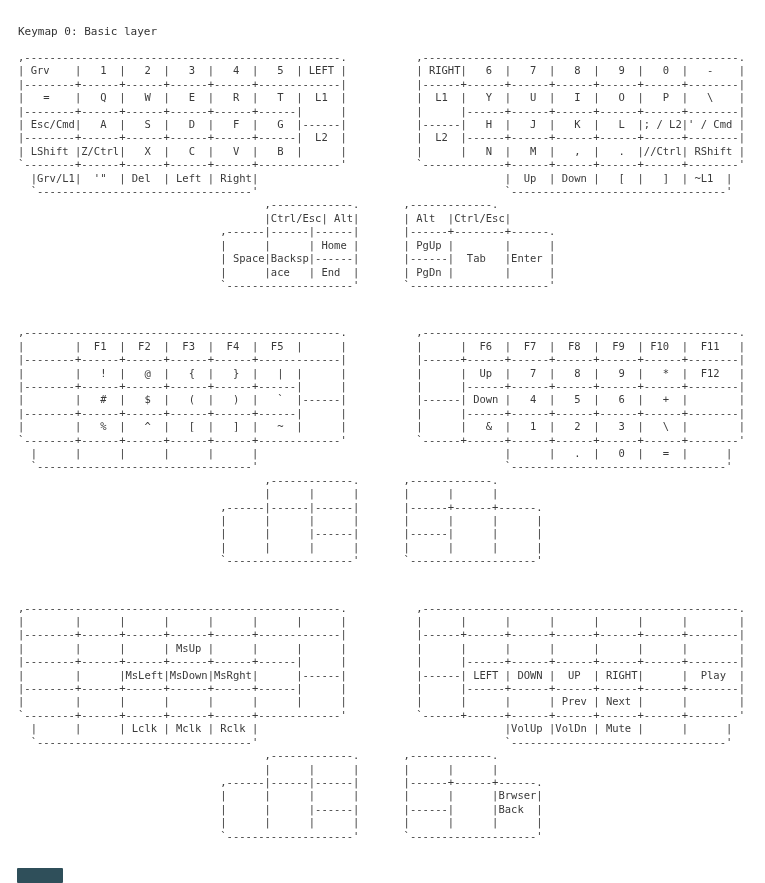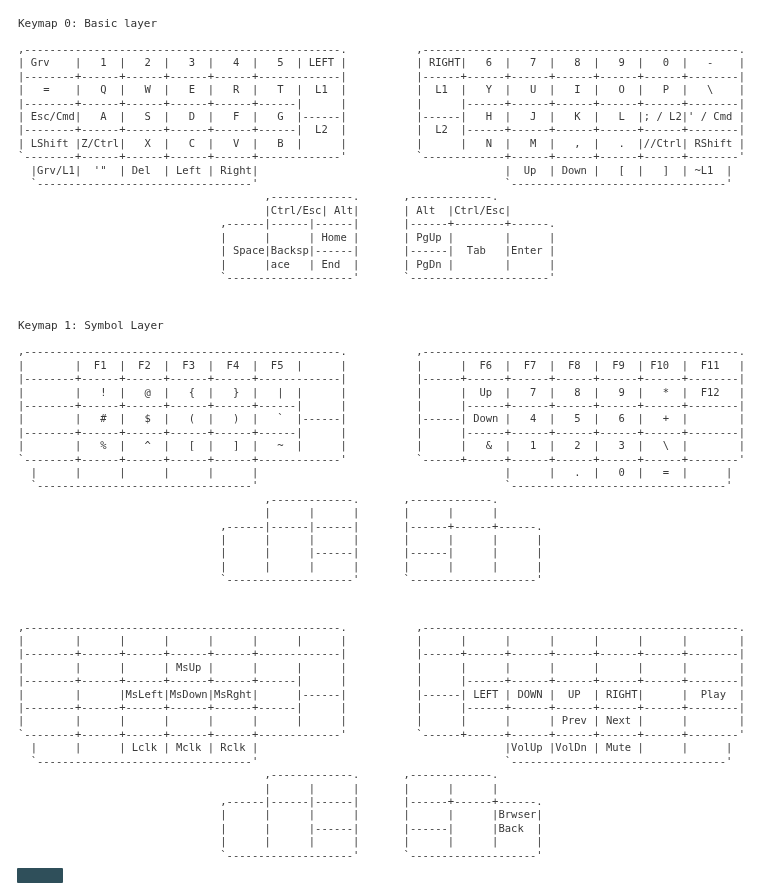--- a/index.html
+++ b/index.html
@@ -13,21 +13,21 @@
   .page {
     position: relative;
     width: 765px;
     height: 883px;
     padding: 16px 0 0 18px;
     box-sizing: border-box;
     font-family: "DejaVu Sans Mono", "Liberation Mono", monospace;
     color: #333333;
   }
   .keymap-section {
-    margin: 0 0 34px 0;
+    margin: 8px 0 34px 0;
   }
   .km-heading {
     font-size: 11px;
     line-height: 15px;
     margin: 0 0 12px 0;
     white-space: pre;
     color: #333333;
   }
   pre.km-diagram {
     margin: 0;
@@ -68,21 +68,20 @@
                                        ,-------------.       ,-------------.
                                        |Ctrl/Esc| Alt|       | Alt  |Ctrl/Esc|
                                 ,------|------|------|       |------+--------+------.
                                 |      |      | Home |       | PgUp |        |      |
                                 | Space|Backsp|------|       |------|  Tab   |Enter |
                                 |      |ace   | End  |       | PgDn |        |      |
                                 `--------------------'       `----------------------'</pre>
   </section>
 
   <section class="keymap-section">
-    <div class="km-heading">Keymap 1: Symbol Layer</div>
     <pre class="km-diagram">,--------------------------------------------------.           ,--------------------------------------------------.
 |        |  F1  |  F2  |  F3  |  F4  |  F5  |      |           |      |  F6  |  F7  |  F8  |  F9  | F10  |  F11   |
 |--------+------+------+------+------+-------------|           |------+------+------+------+------+------+--------|
 |        |   !  |   @  |   {  |   }  |   |  |      |           |      |  Up  |   7  |   8  |   9  |   *  |  F12   |
 |--------+------+------+------+------+------|      |           |      |------+------+------+------+------+--------|
 |        |   #  |   $  |   (  |   )  |   `  |------|           |------| Down |   4  |   5  |   6  |   +  |        |
 |--------+------+------+------+------+------|      |           |      |------+------+------+------+------+--------|
 |        |   %  |   ^  |   [  |   ]  |   ~  |      |           |      |   &amp;  |   1  |   2  |   3  |   \  |        |
 `--------+------+------+------+------+-------------'           `------+------+------+------+------+------+--------'
   |      |      |      |      |      |                                       |      |   .  |   0  |   =  |      |

